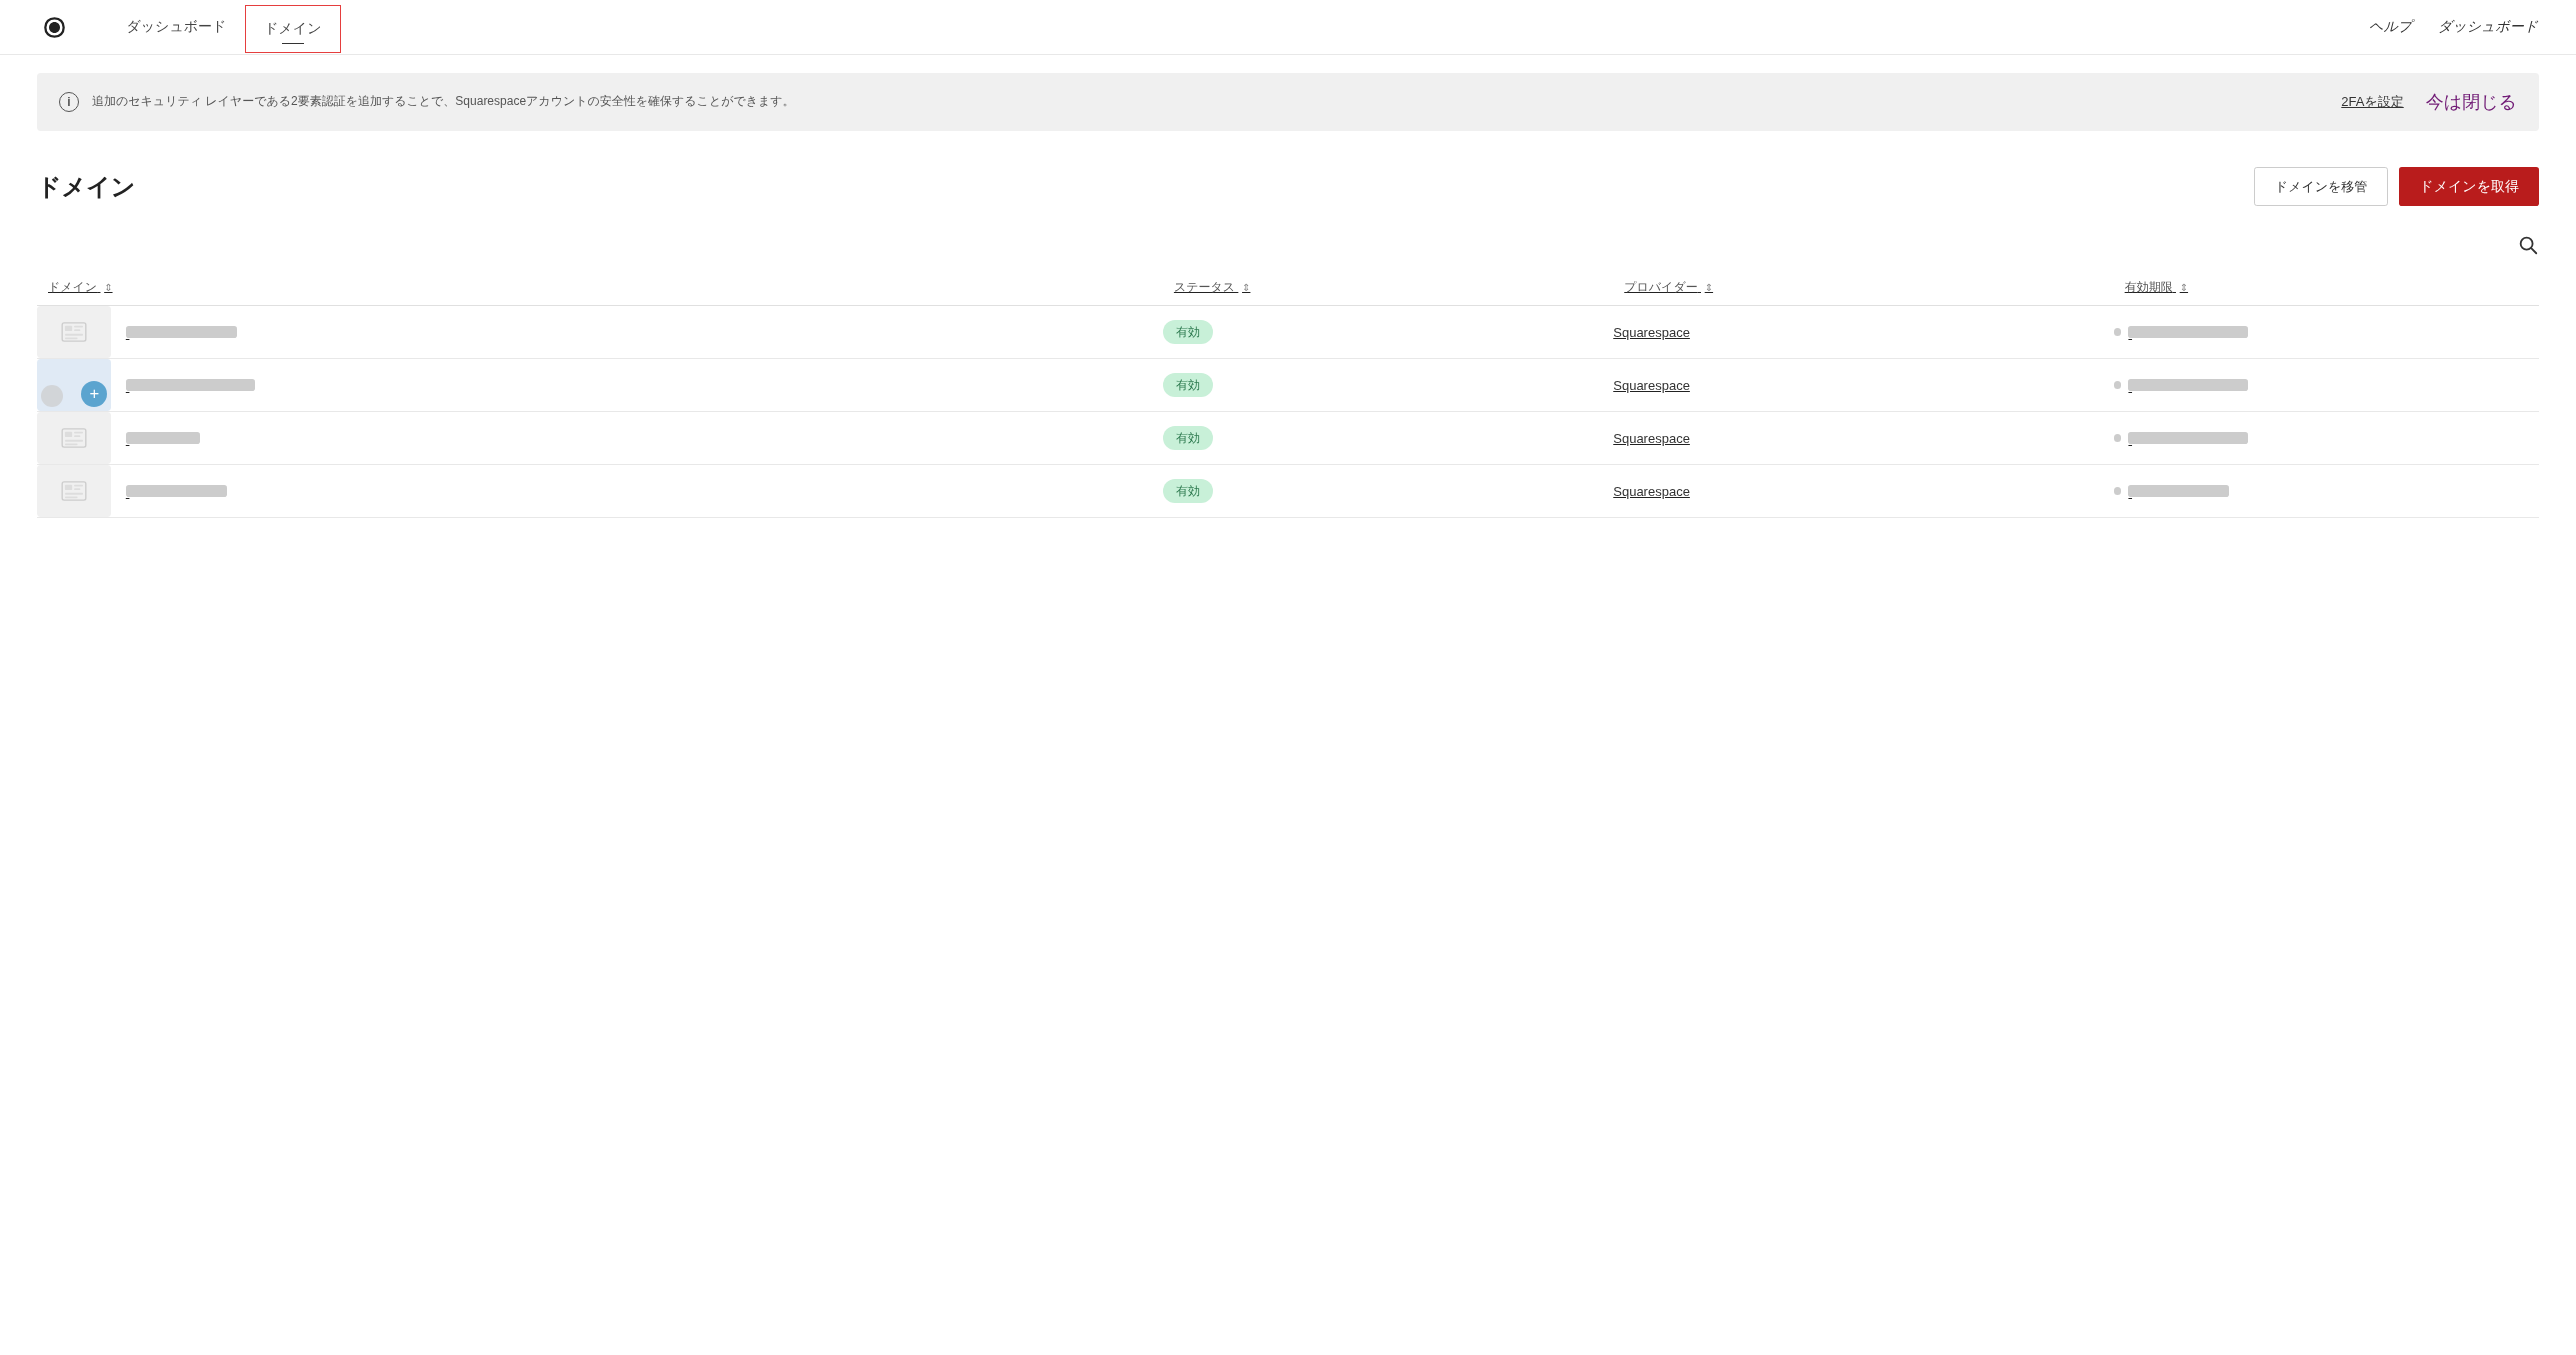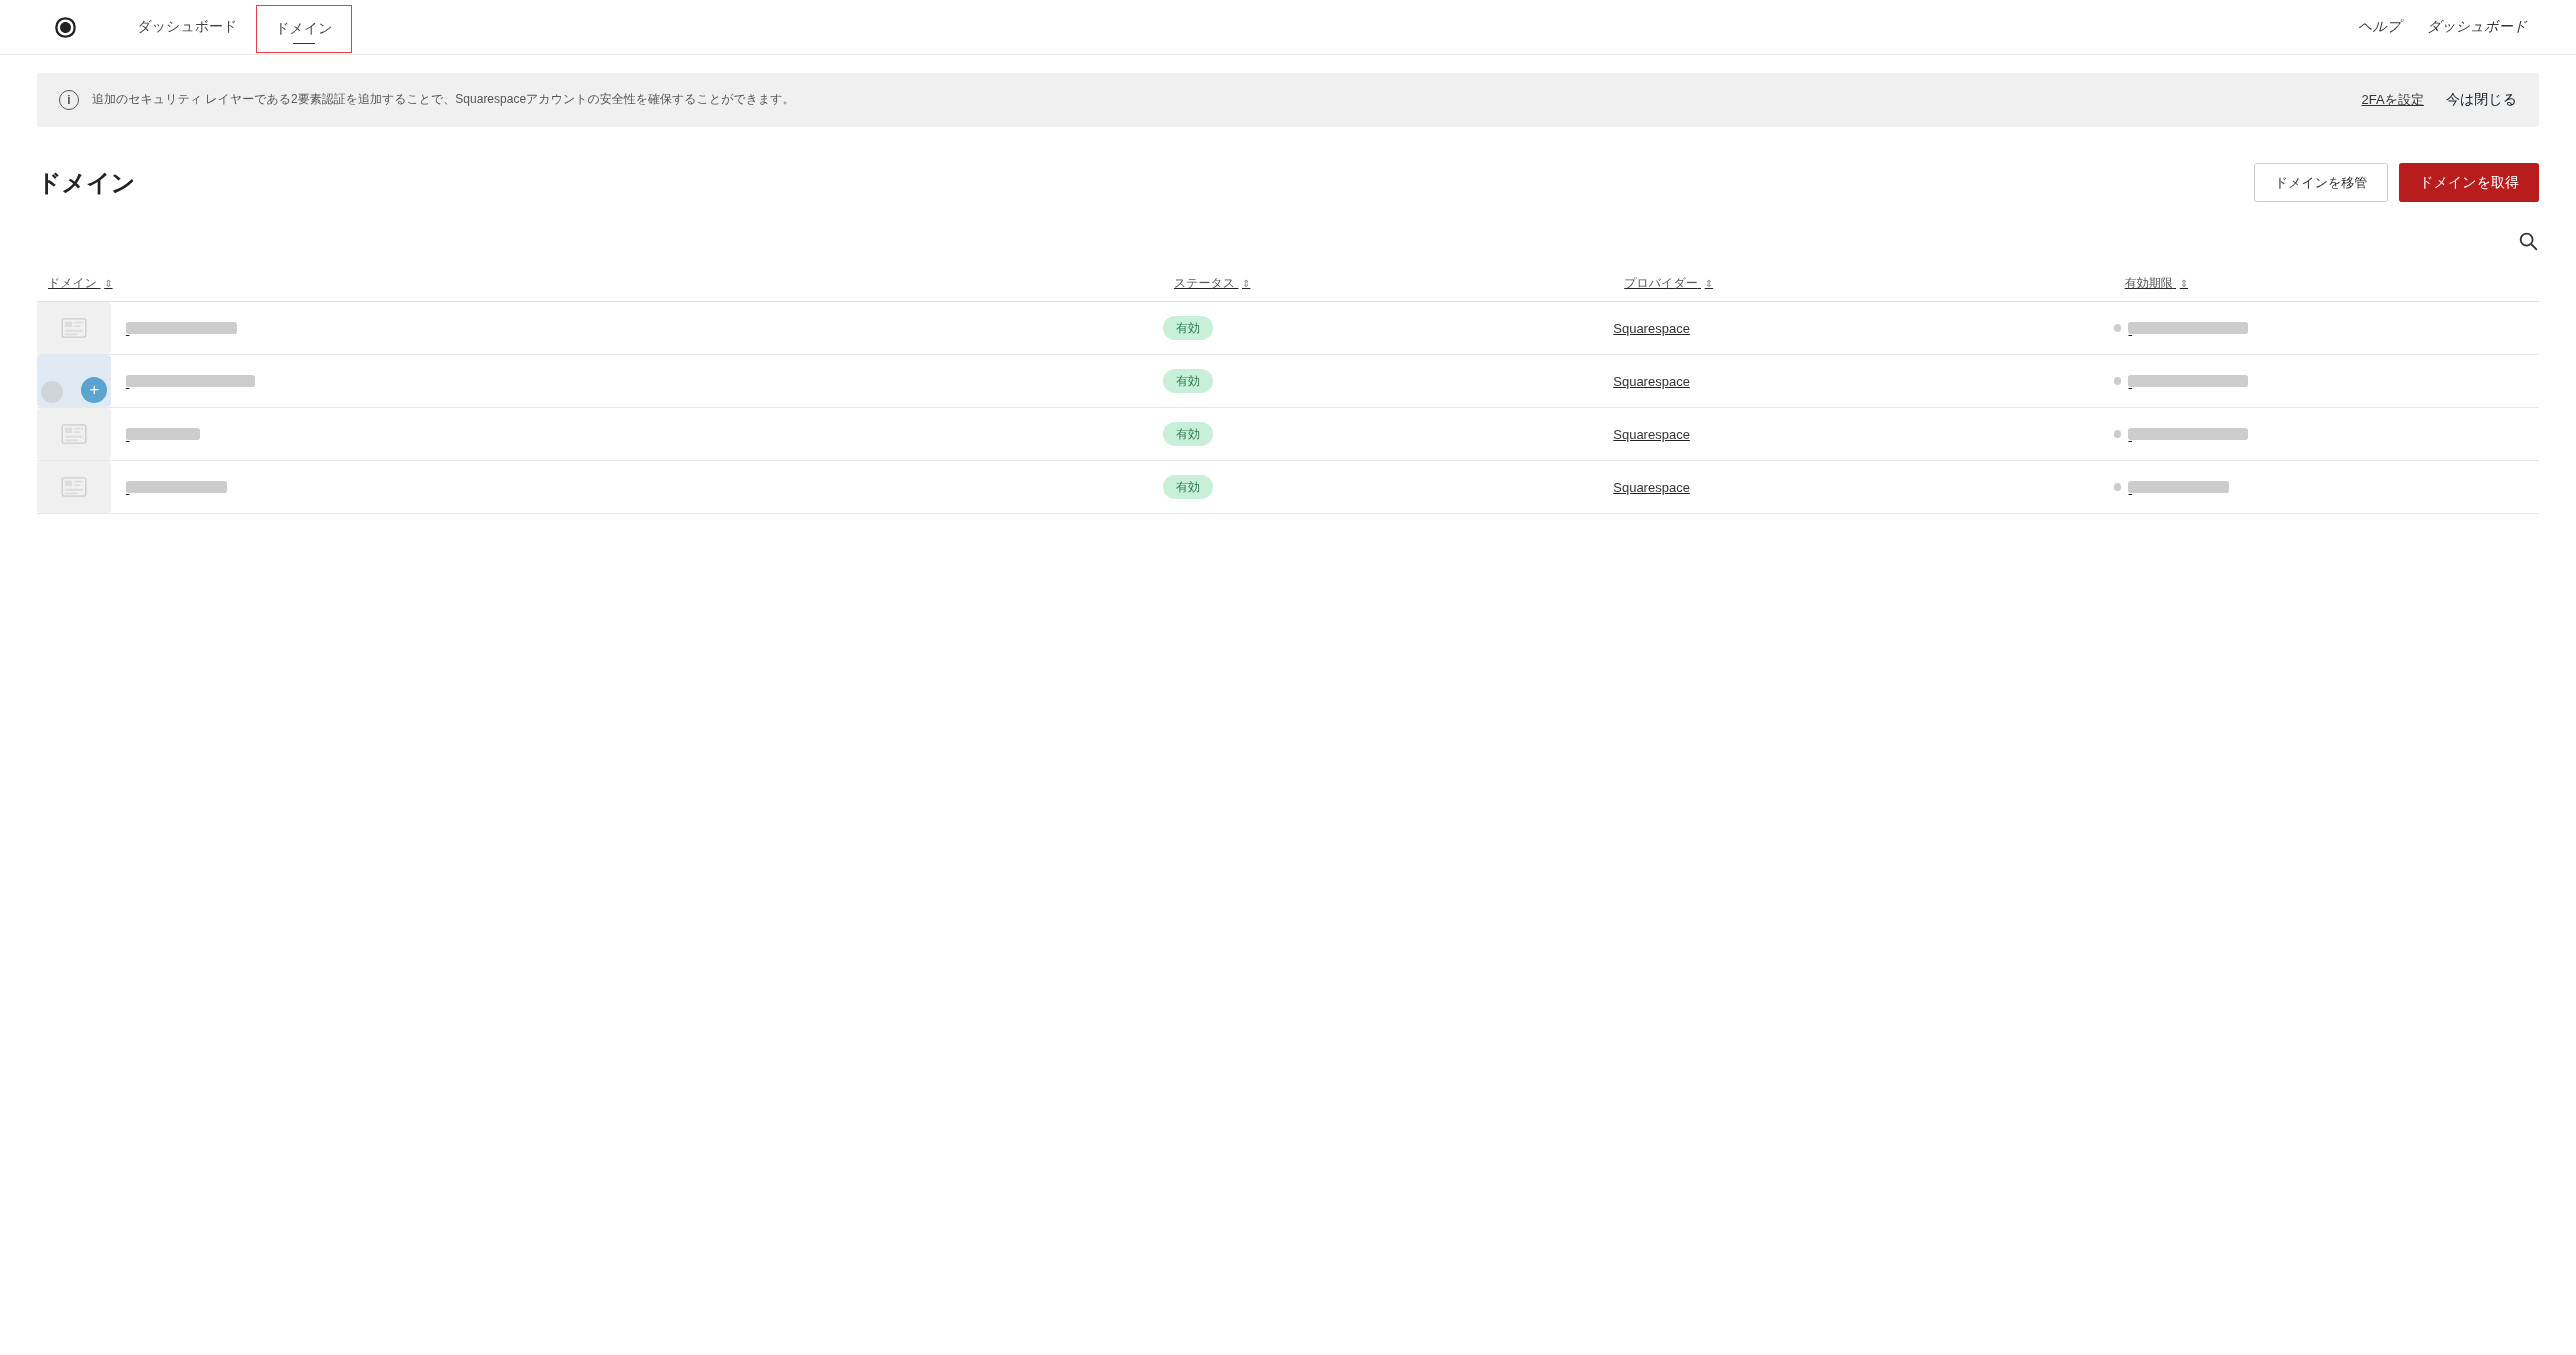--- a/index.html
+++ b/index.html
@@ -7,21 +7,21 @@
       font-family: -apple-system, BlinkMacSystemFont, 'Helvetica Neue', Arial, sans-serif;
       background: #fff;
       color: #222;
       font-size: 13px;
     }
 
     
     .header {
       display: flex;
       align-items: center;
-      padding: 0 49px;
+      padding: 0 38px;
       height: 55px;
       border-bottom: 0.9px solid #e8e8e8;
       position: relative;
     }
     .header-logo {
       width: 33px;
       height: 33px;
       margin-right: 37px;
       flex-shrink: 0;
     }
@@ -111,22 +111,22 @@
       gap: 22px;
       flex-shrink: 0;
     }
     .banner-link {
       font-size: 13px;
       color: #333;
       cursor: pointer;
       text-decoration: underline;
     }
     .banner-close {
-      font-size: 14px;
-      color: #0f172a;
+      font-size: 18px;
+      color: #701a75;
       cursor: pointer;
     }
 
     
     .page-content {
       padding: 18.4px 37px;
     }
     .page-header {
       display: flex;
       align-items: center;

